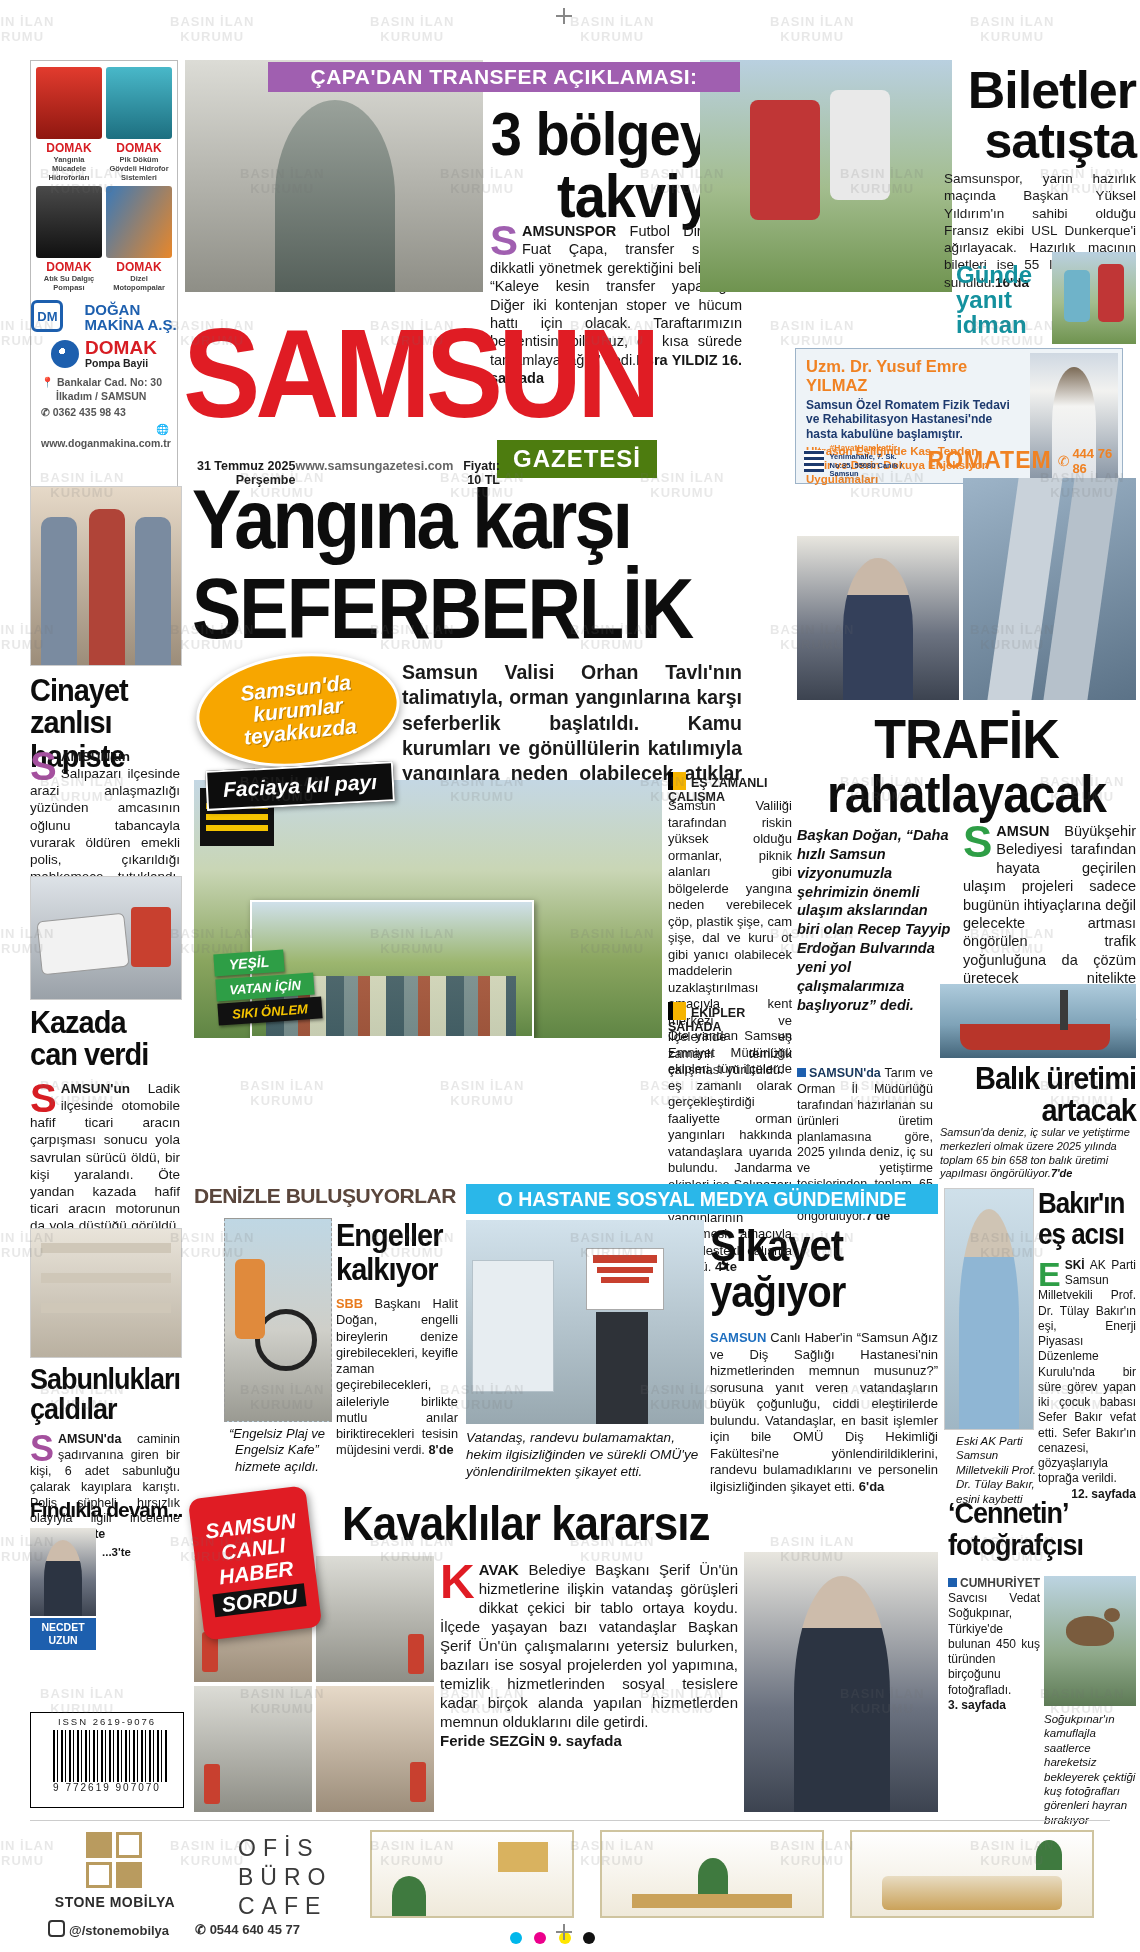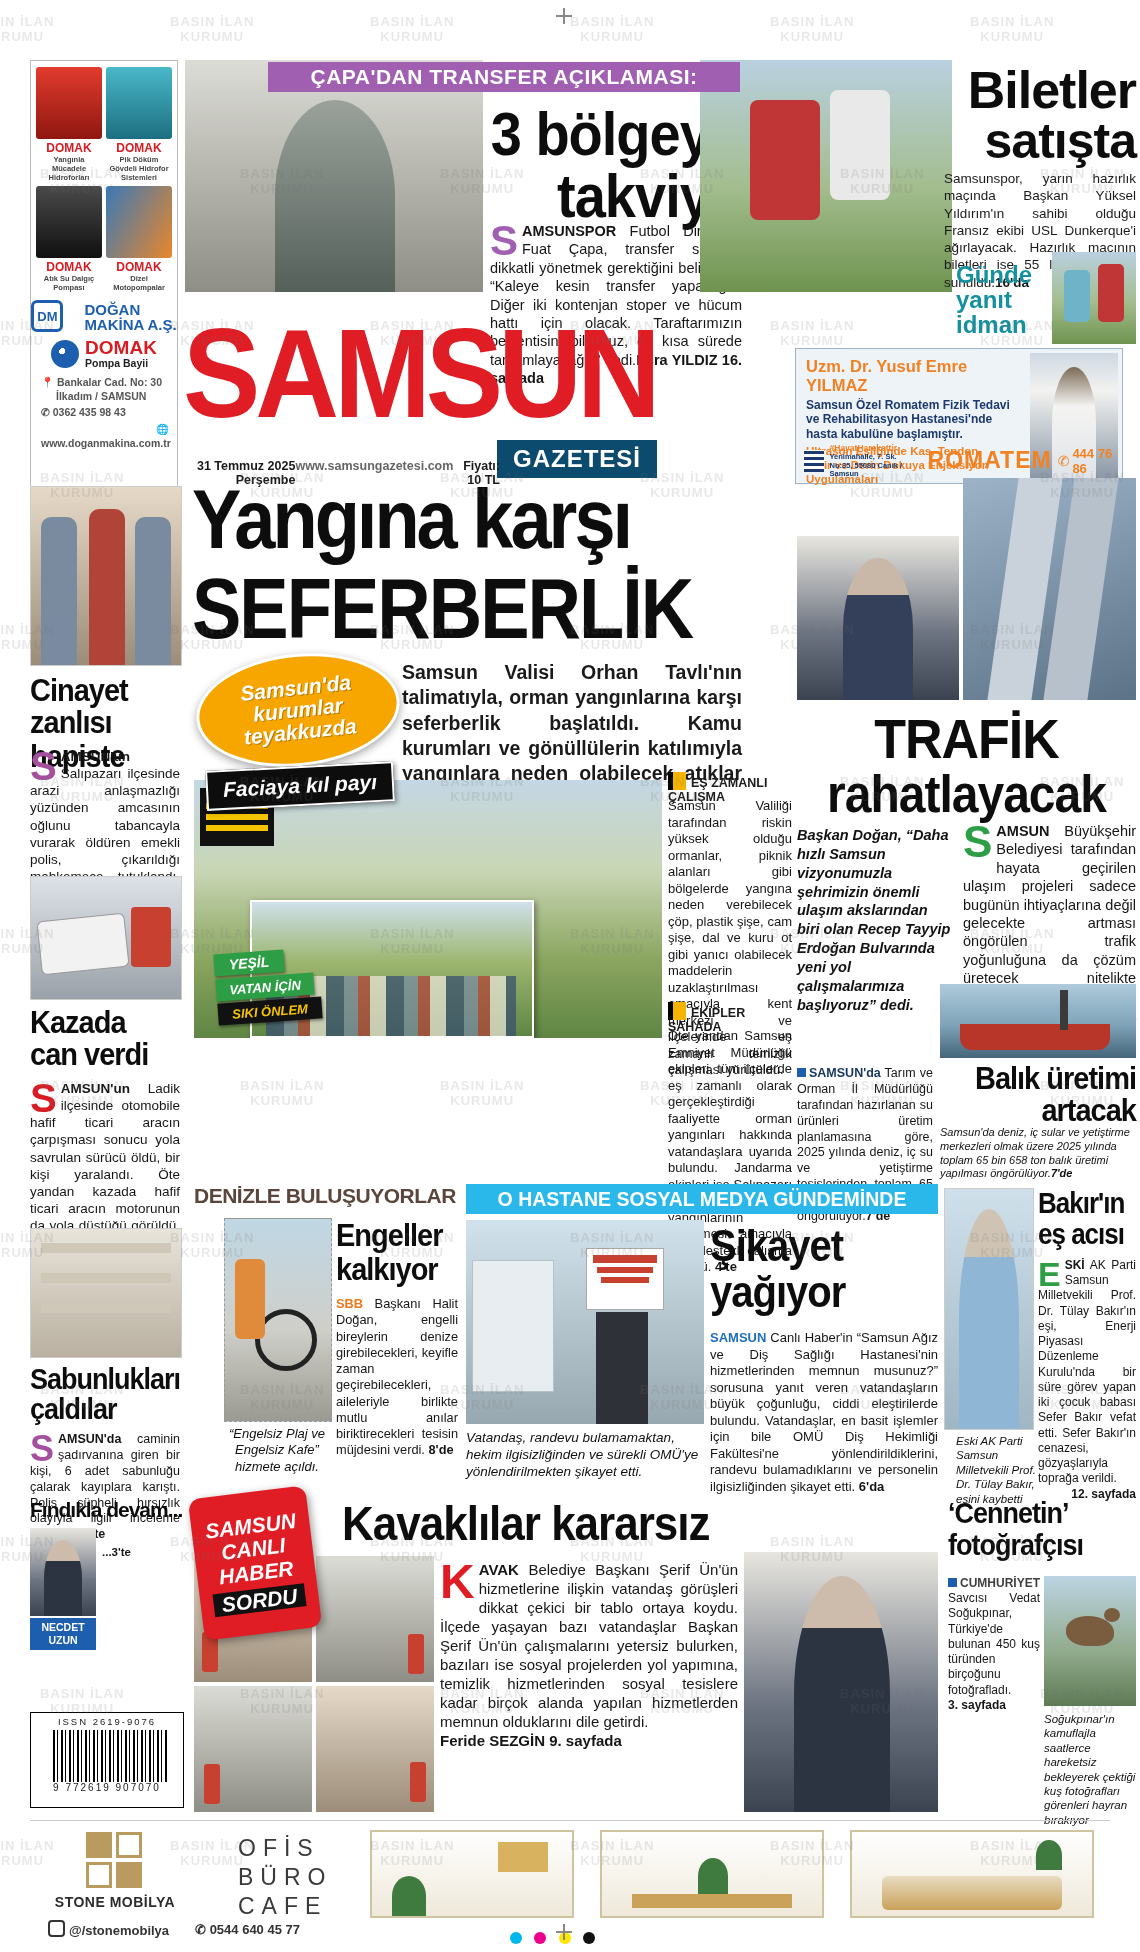--- a/index.html
+++ b/index.html
@@ -110,21 +110,21 @@
     <div>Günde</div>
     <div>yanıt</div>
     <div>idman</div>
   </div>
   <div class="ph ph-green" style="left:1052px;top:252px;width:84px;height:92px;">
     <div style="position:absolute;left:12px;top:18px;width:26px;height:52px;background:#6fb3c9;border-radius:5px;"></div>
     <div style="position:absolute;left:46px;top:12px;width:26px;height:58px;background:#c03636;border-radius:5px;"></div>
   </div>
 
   <div class="abs" style="left:183px;top:296px;width:480px;height:158px;color:#e01c24;font-weight:bold;font-size:116px;letter-spacing:-5px;line-height:1.25;transform:scaleY(1.08);transform-origin:top left;">SAMSUN</div>
-  <div class="abs" style="left:497px;top:440px;width:160px;height:38px;background:#0c4a6e;color:#fff;font-weight:bold;font-size:24px;letter-spacing:1px;display:flex;align-items:center;justify-content:center;">GAZETESİ</div>
+  <div class="abs" style="left:497px;top:440px;width:160px;height:38px;background:#4d7c0f;color:#fff;font-weight:bold;font-size:24px;letter-spacing:1px;display:flex;align-items:center;justify-content:center;">GAZETESİ</div>
   <div class="abs" style="left:192px;top:459px;width:308px;display:flex;justify-content:space-between;font-weight:bold;font-size:12.5px;text-align:right;">
     <span>31 Temmuz 2025 Perşembe</span>
     <span style="color:#666;">www.samsungazetesi.com</span>
     <span>Fiyatı: 10 TL</span>
   </div>
 
   <div class="abs" style="left:795px;top:348px;width:326px;height:134px;background:#eef3f7;border:1px solid #9db3c8;">
     <div class="ph" style="right:4px;top:4px;left:auto;width:88px;height:126px;background:linear-gradient(#cfd8e2,#f2f2f0 30%,#8a97a6);">
       <div style="position:absolute;left:22px;top:14px;width:44px;height:112px;background:linear-gradient(#7b6a56,#f4f4f2 35%,#dfe3e8);border-radius:50% 50% 0 0;"></div>
     </div>

